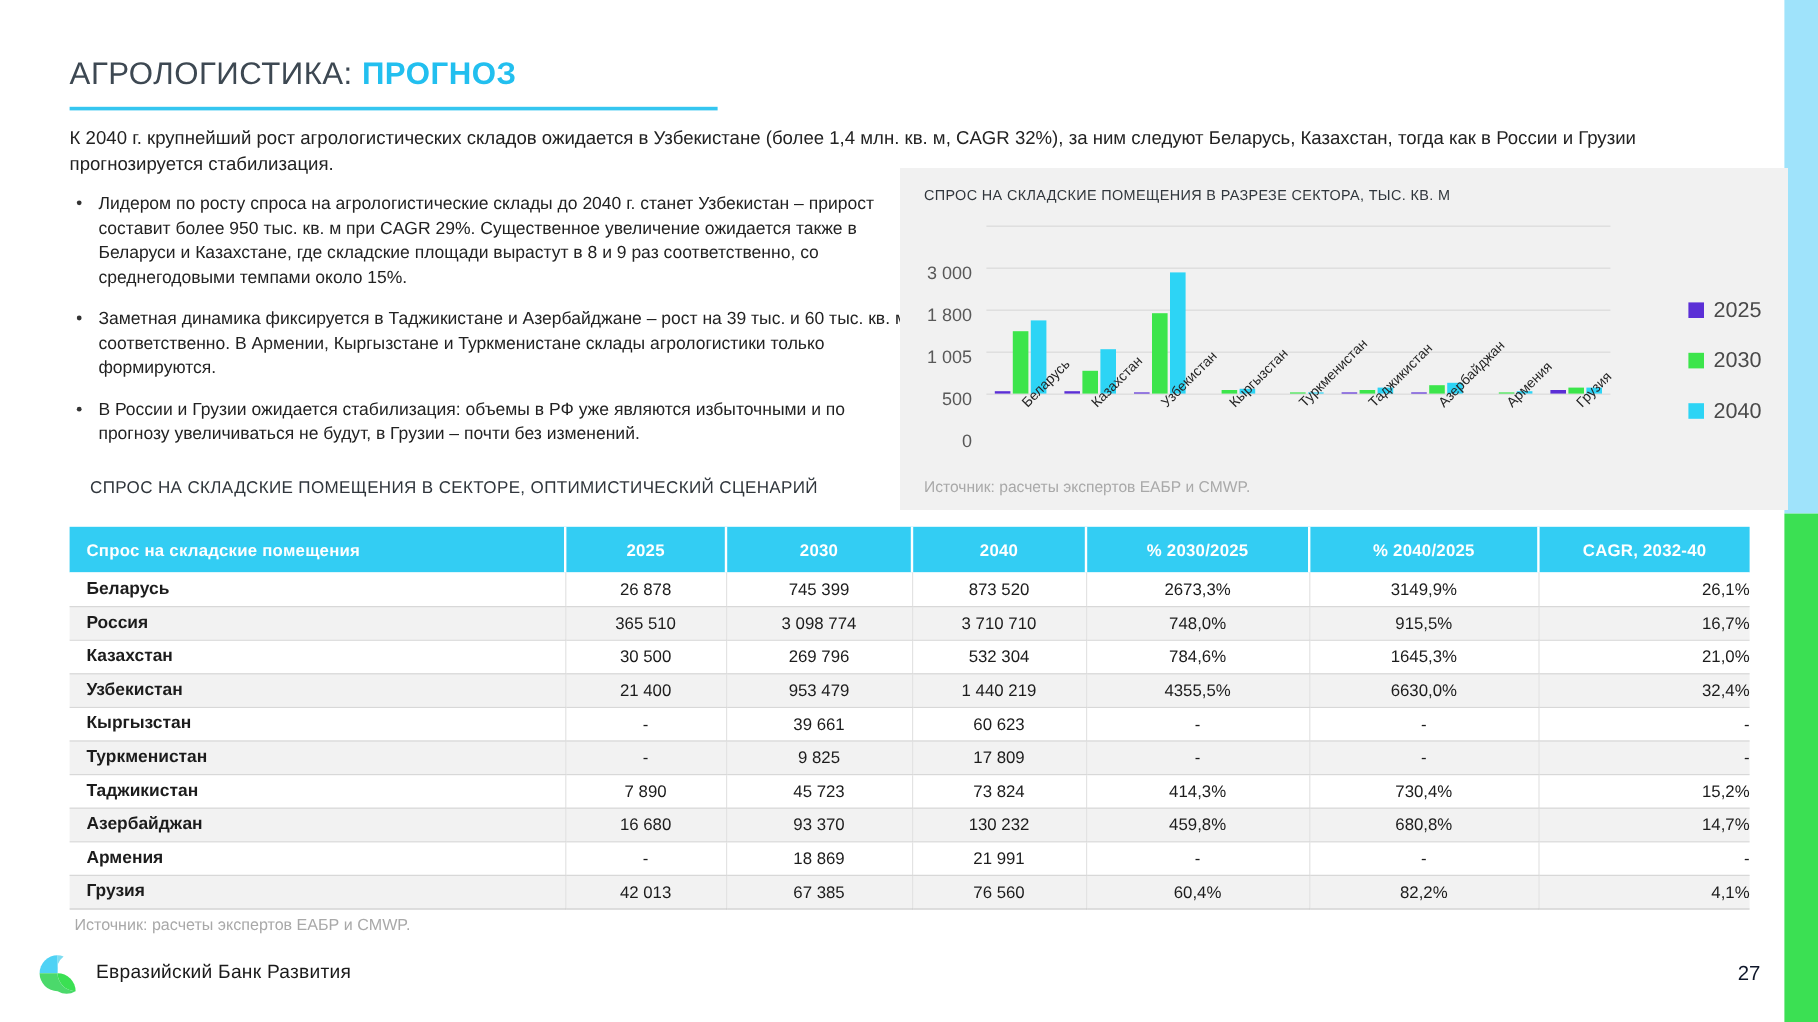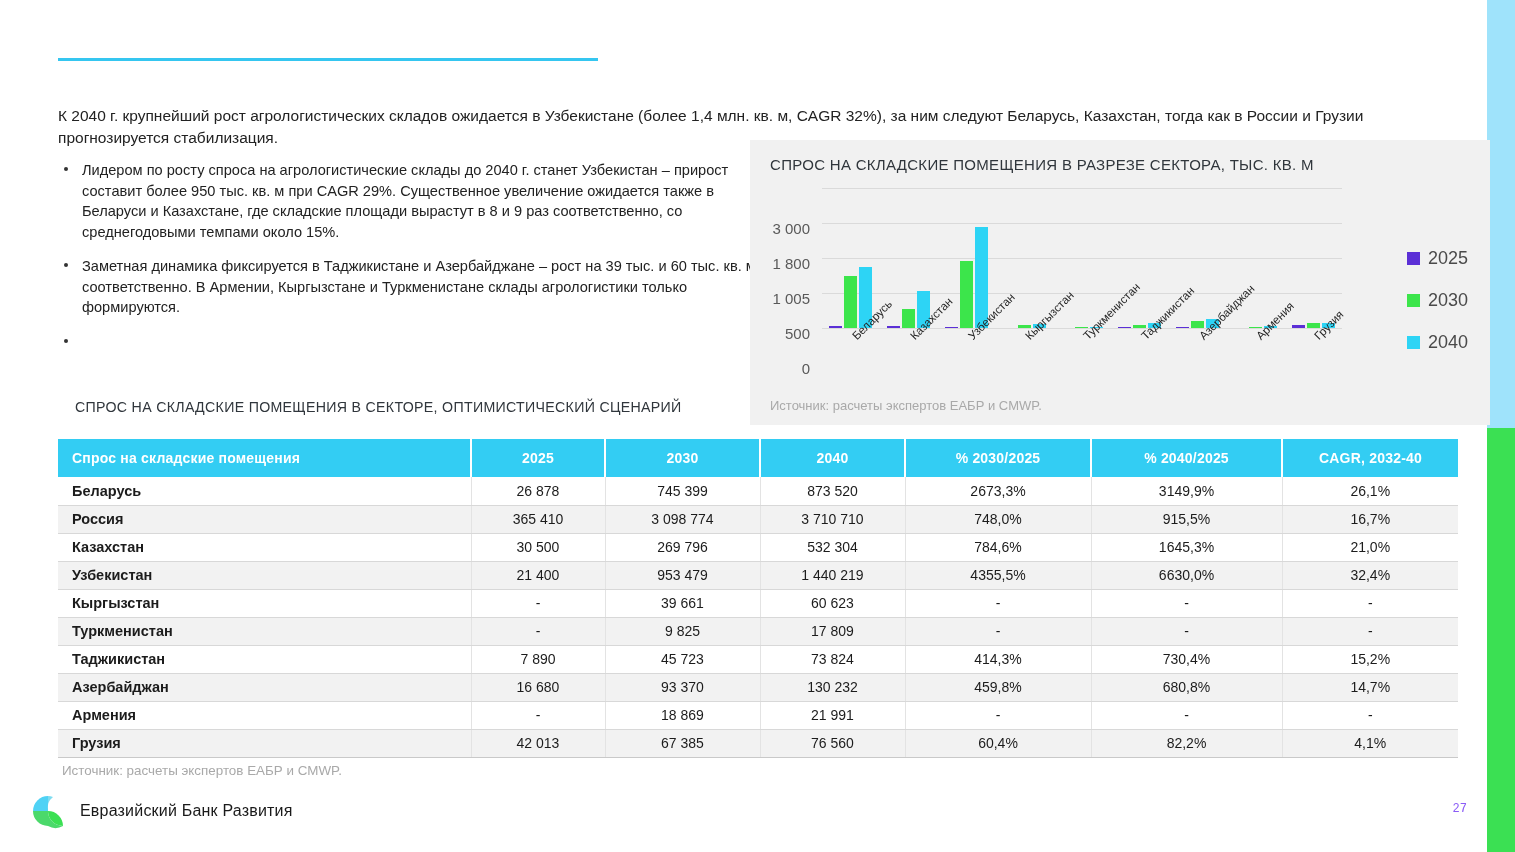--- a/index.html
+++ b/index.html
@@ -51,21 +51,21 @@
     width:4px; height:4px; border-radius:50%; background:#333;
   }
 
   
   .chart-panel{
     position:absolute; left:750px; top:140px; width:740px; height:285px;
     background:#F1F1F1;
   }
   .chart-title{
     position:absolute; left:20px; top:16px;
-    font-size:15px; color:#30363c; letter-spacing:.3px; white-space:nowrap;
+    font-size:12px; color:#30363c; letter-spacing:.3px; white-space:nowrap;
   }
   .plot{
     position:absolute; left:72px; top:48px; width:520px; height:140px;
   }
   .ylabels{
     position:absolute; left:0px; top:44px; width:66px; height:148px;
     font-size:15px; color:#595959; text-align:right;
   }
   .ylabels div{
     position:absolute; right:6px; transform:translateY(-50%); white-space:nowrap;
@@ -118,21 +118,21 @@
     background:#33CDF3; color:#ffffff; font-size:14px; font-weight:700;
     height:38px; text-align:center; border-right:2px solid #ffffff;
     letter-spacing:.2px;
   }
   thead th:last-child{ border-right:none; }
   thead th.first{ text-align:left; padding-left:14px; }
   tbody td{
     height:28px; font-size:14px; text-align:center; color:#1c1c1c;
     border-bottom:1px solid #D8D8D8; border-right:1px solid #E3E3E3;
   }
-  tbody td:last-child{ border-right:none; }
+  tbody td:last-child{ border-right:none;text-align:right; }
   tbody td.first{
     text-align:left; padding-left:14px; font-weight:700; font-size:14.5px;
   }
   tbody tr:nth-child(odd) td{ background:#ffffff; }
   tbody tr:nth-child(even) td{ background:#F2F2F2; }
   tbody tr:last-child td{ border-bottom:1px solid #C9C9C9; }
 
   
   col.c0{ width:413px; }
   col.c1{ width:134px; }
@@ -147,39 +147,40 @@
     position:absolute; left:62px; top:763px;
     font-size:13.4px; color:#A9A9A9;
   }
   .brand{
     position:absolute; left:30px; top:793px;
     display:flex; align-items:center; gap:14px;
   }
   .brand-name{ font-size:16px; color:#1a1a1a; letter-spacing:.2px; }
   .page-no{
     position:absolute; right:48px; top:802px;
-    font-size:12px; color:#8b5cf6;font-family:Liberation Mono, monospace;
+    font-size:17px; color:#0f172a;
   }
 </style>
 </head>
 <body>
 
 <div class="edge-blue"></div>
 <div class="edge-green"></div>
 
 <div class="title-wrap">
+  <div class="title"><span>АГРОЛОГИСТИКА:</span> <span class="accent">ПРОГНОЗ</span></div>
   <div class="title-rule"></div>
 </div>
 
 <div class="lead">К 2040 г. крупнейший рост агрологистических складов ожидается в Узбекистане (более 1,4 млн. кв. м, CAGR 32%), за ним следуют Беларусь, Казахстан, тогда как в России и Грузии прогнозируется стабилизация.</div>
 
 <div class="bullets">
   <div class="bullet"><span class="dot"></span><span>Лидером по росту спроса на агрологистические склады до 2040 г. станет Узбекистан – прирост составит более 950 тыс. кв. м при CAGR 29%. Существенное увеличение ожидается также в Беларуси и Казахстане, где складские площади вырастут в 8 и 9 раз соответственно, со среднегодовыми темпами около 15%.</span></div>
   <div class="bullet"><span class="dot"></span><span>Заметная динамика фиксируется в Таджикистане и Азербайджане – рост на 39 тыс. и 60 тыс. кв. м соответственно. В Армении, Кыргызстане и Туркменистане склады агрологистики только формируются.</span></div>
-  <div class="bullet"><span class="dot"></span></div>
+  <div class="bullet"><span class="dot"></span><span>В России и Грузии ожидается стабилизация: объемы в РФ уже являются избыточными и по прогнозу увеличиваться не будут, в Грузии – почти без изменений.</span></div>
 </div>
 
 <div class="chart-panel">
   <div class="chart-title">СПРОС НА СКЛАДСКИЕ ПОМЕЩЕНИЯ В РАЗРЕЗЕ СЕКТОРА, ТЫС. КВ. М</div>
 
   <div class="ylabels" id="ylabels">
       <div style="top: 184px;">0</div>
       <div style="top: 149px;">500</div>
       <div style="top: 114px;">1 005</div>
       <div style="top: 79px;">1 800</div>
@@ -300,21 +301,21 @@
           <td class="first">Беларусь</td>
           <td>26 878</td>
           <td>745 399</td>
           <td>873 520</td>
           <td>2673,3%</td>
           <td>3149,9%</td>
           <td>26,1%</td>
         </tr>
         <tr>
           <td class="first">Россия</td>
-          <td>365 410</td>
+          <td>365 510</td>
           <td>3 098 774</td>
           <td>3 710 710</td>
           <td>748,0%</td>
           <td>915,5%</td>
           <td>16,7%</td>
         </tr>
         <tr>
           <td class="first">Казахстан</td>
           <td>30 500</td>
           <td>269 796</td>

